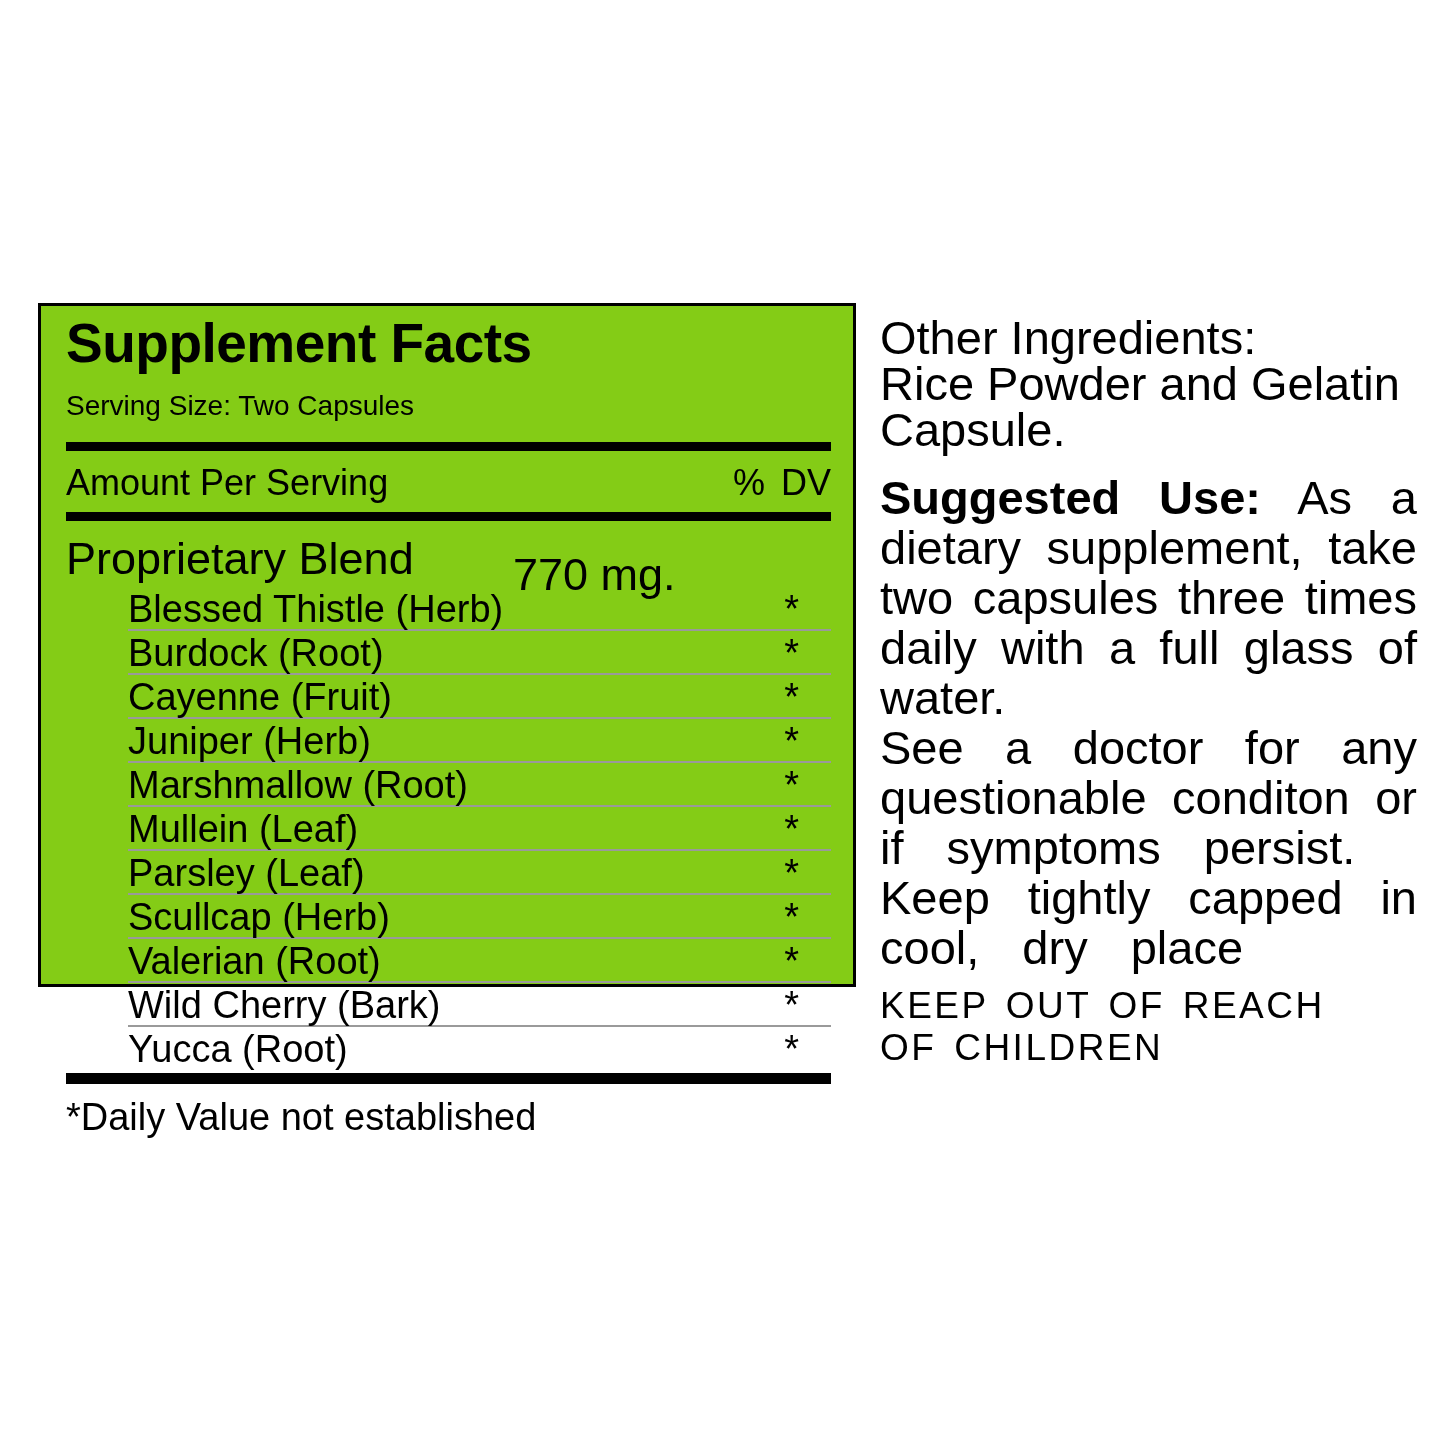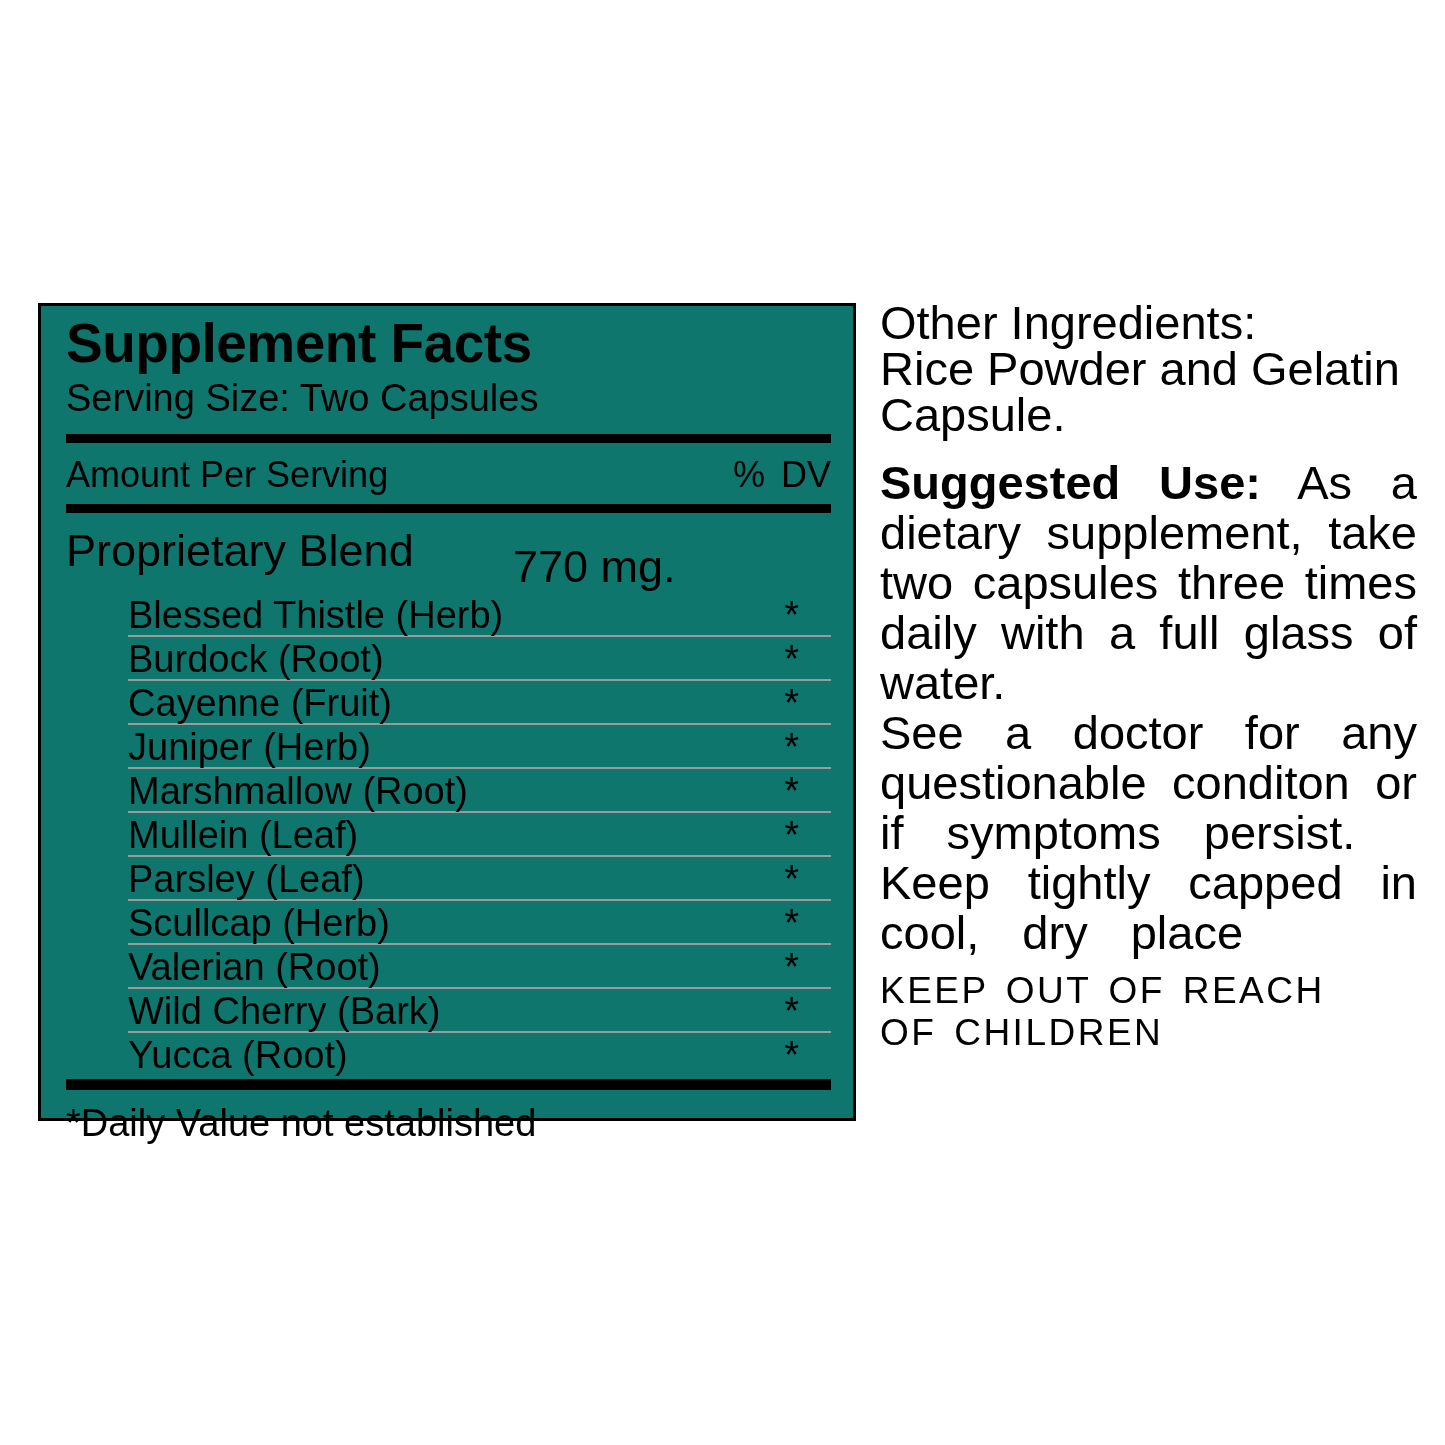--- a/index.html
+++ b/index.html
@@ -9,37 +9,37 @@
     background:#ffffff;
     font-family:"Liberation Sans", sans-serif;
     color:#000;
     overflow:hidden;
   }
 
   
   .facts-box{
     position:absolute;
     left:38px;top:303px;
-    width:818px;height:818px;
+    width:818px;height:684px;
     box-sizing:border-box;
     border:3px solid #000;
-    background:#0f766e;
+    background:#84cc16;
     padding:8px 22px 0 25px;
   }
   .sf-title{
     font-size:55px;
     font-weight:bold;
     letter-spacing:-0.5px;
     line-height:58px;
     white-space:nowrap;
   }
   .sf-serving{
-    font-size:38px;
+    font-size:28px;
     line-height:44px;
-    margin-top:4px;
+    margin-top:12px;
     white-space:nowrap;
   }
   .bar{height:9px;background:#000;}
   .bar1{margin-top:14px;}
   .bar2{margin-top:9px;}
   .bar3{margin-top:2px;height:11px;}
   .amount-row{
     margin-top:12px;
     display:flex;
     justify-content:space-between;
@@ -49,21 +49,21 @@
     line-height:40px;
   }
   .dv-header{word-spacing:6px;white-space:nowrap;}
   .blend-row{
     position:relative;
     margin-top:18px;
     font-size:45px;
     line-height:40px;
   }
   .blend-amt{position:absolute;left:447px;top:16px;white-space:nowrap;}
-  .ing-rows{margin-top:22px;margin-left:62px;}
+  .ing-rows{margin-top:8px;margin-left:62px;}
   .ing-row{
     position:relative;
     box-sizing:border-box;
     height:44px;
     border-bottom:2px solid #9a9a9a;
     font-size:38px;
     line-height:40px;
     padding-top:2px;
     white-space:nowrap;
   }
@@ -72,21 +72,21 @@
   .sf-footnote{
     margin-top:12px;
     font-size:38px;
     line-height:42px;
     white-space:nowrap;
   }
 
   
   .right-col{
     position:absolute;
-    left:880px;top:300px;
+    left:880px;top:315px;
     width:537px;
     font-size:47px;
     line-height:50px;
   }
   .p-other{line-height:46px;}
   .p-sug{margin-top:20px;}
   .p-doc{}
   .p-store{margin-top:0;}
   .p-warn{
     margin-top:12px;

